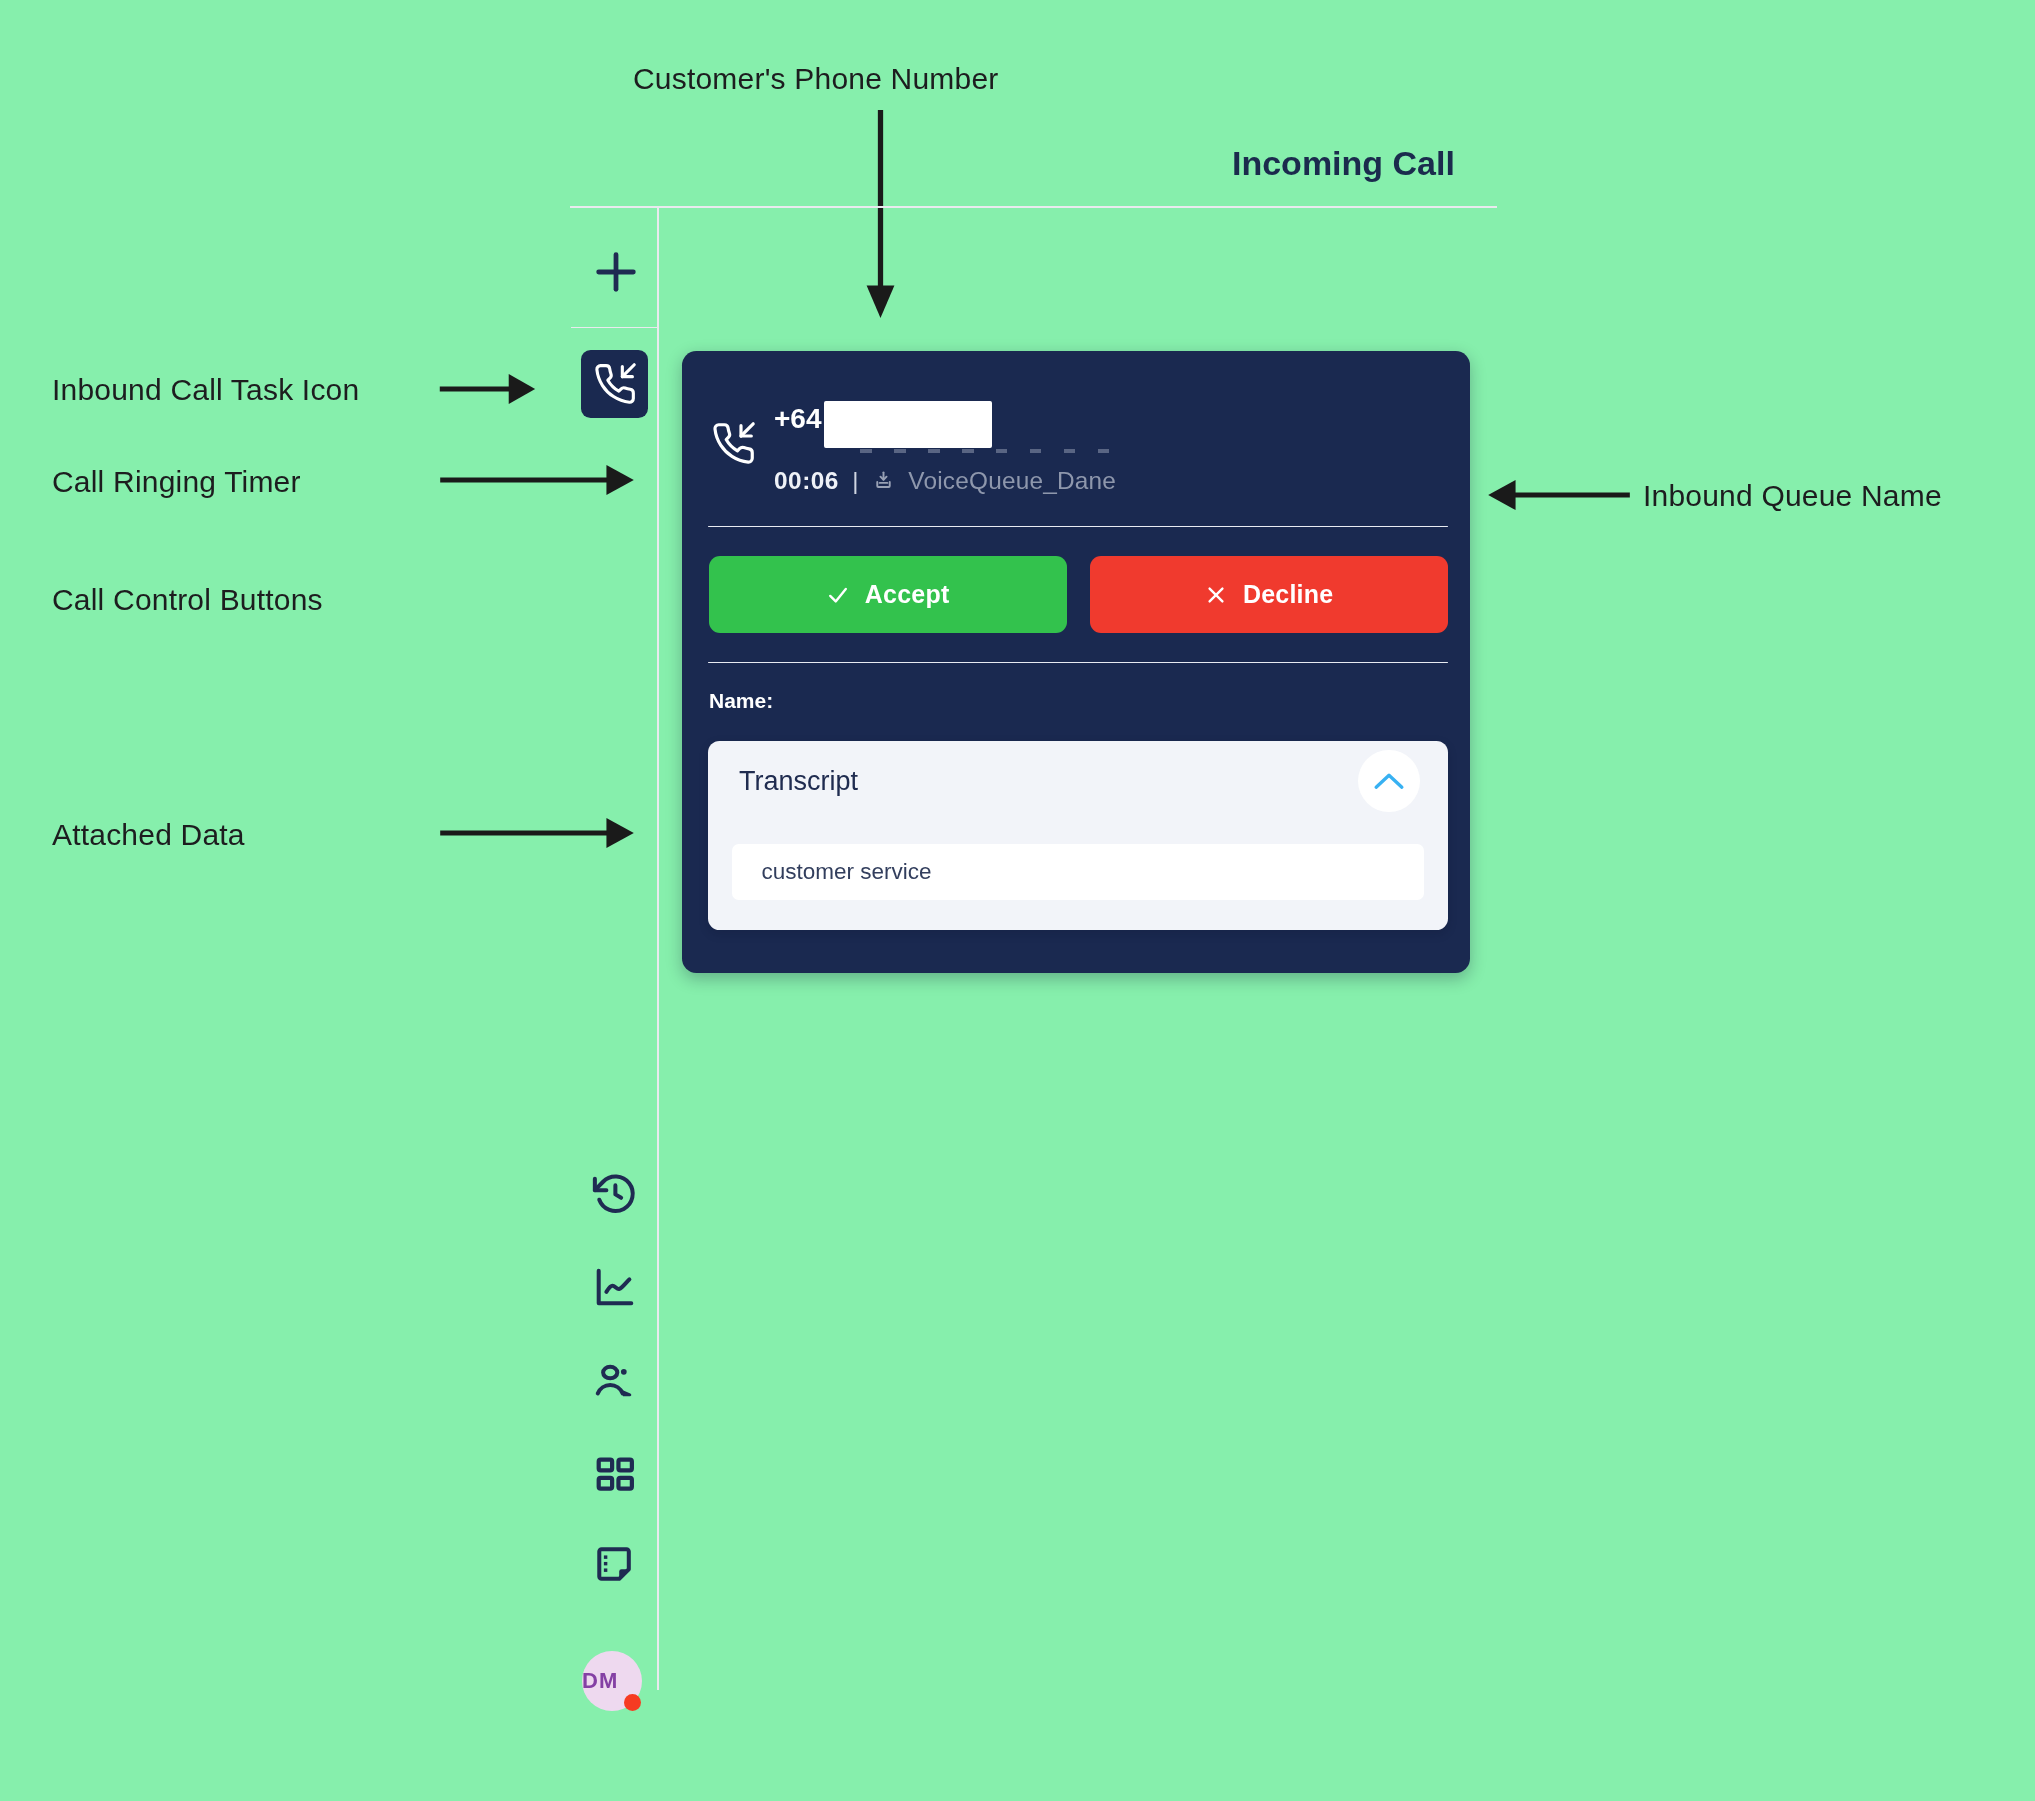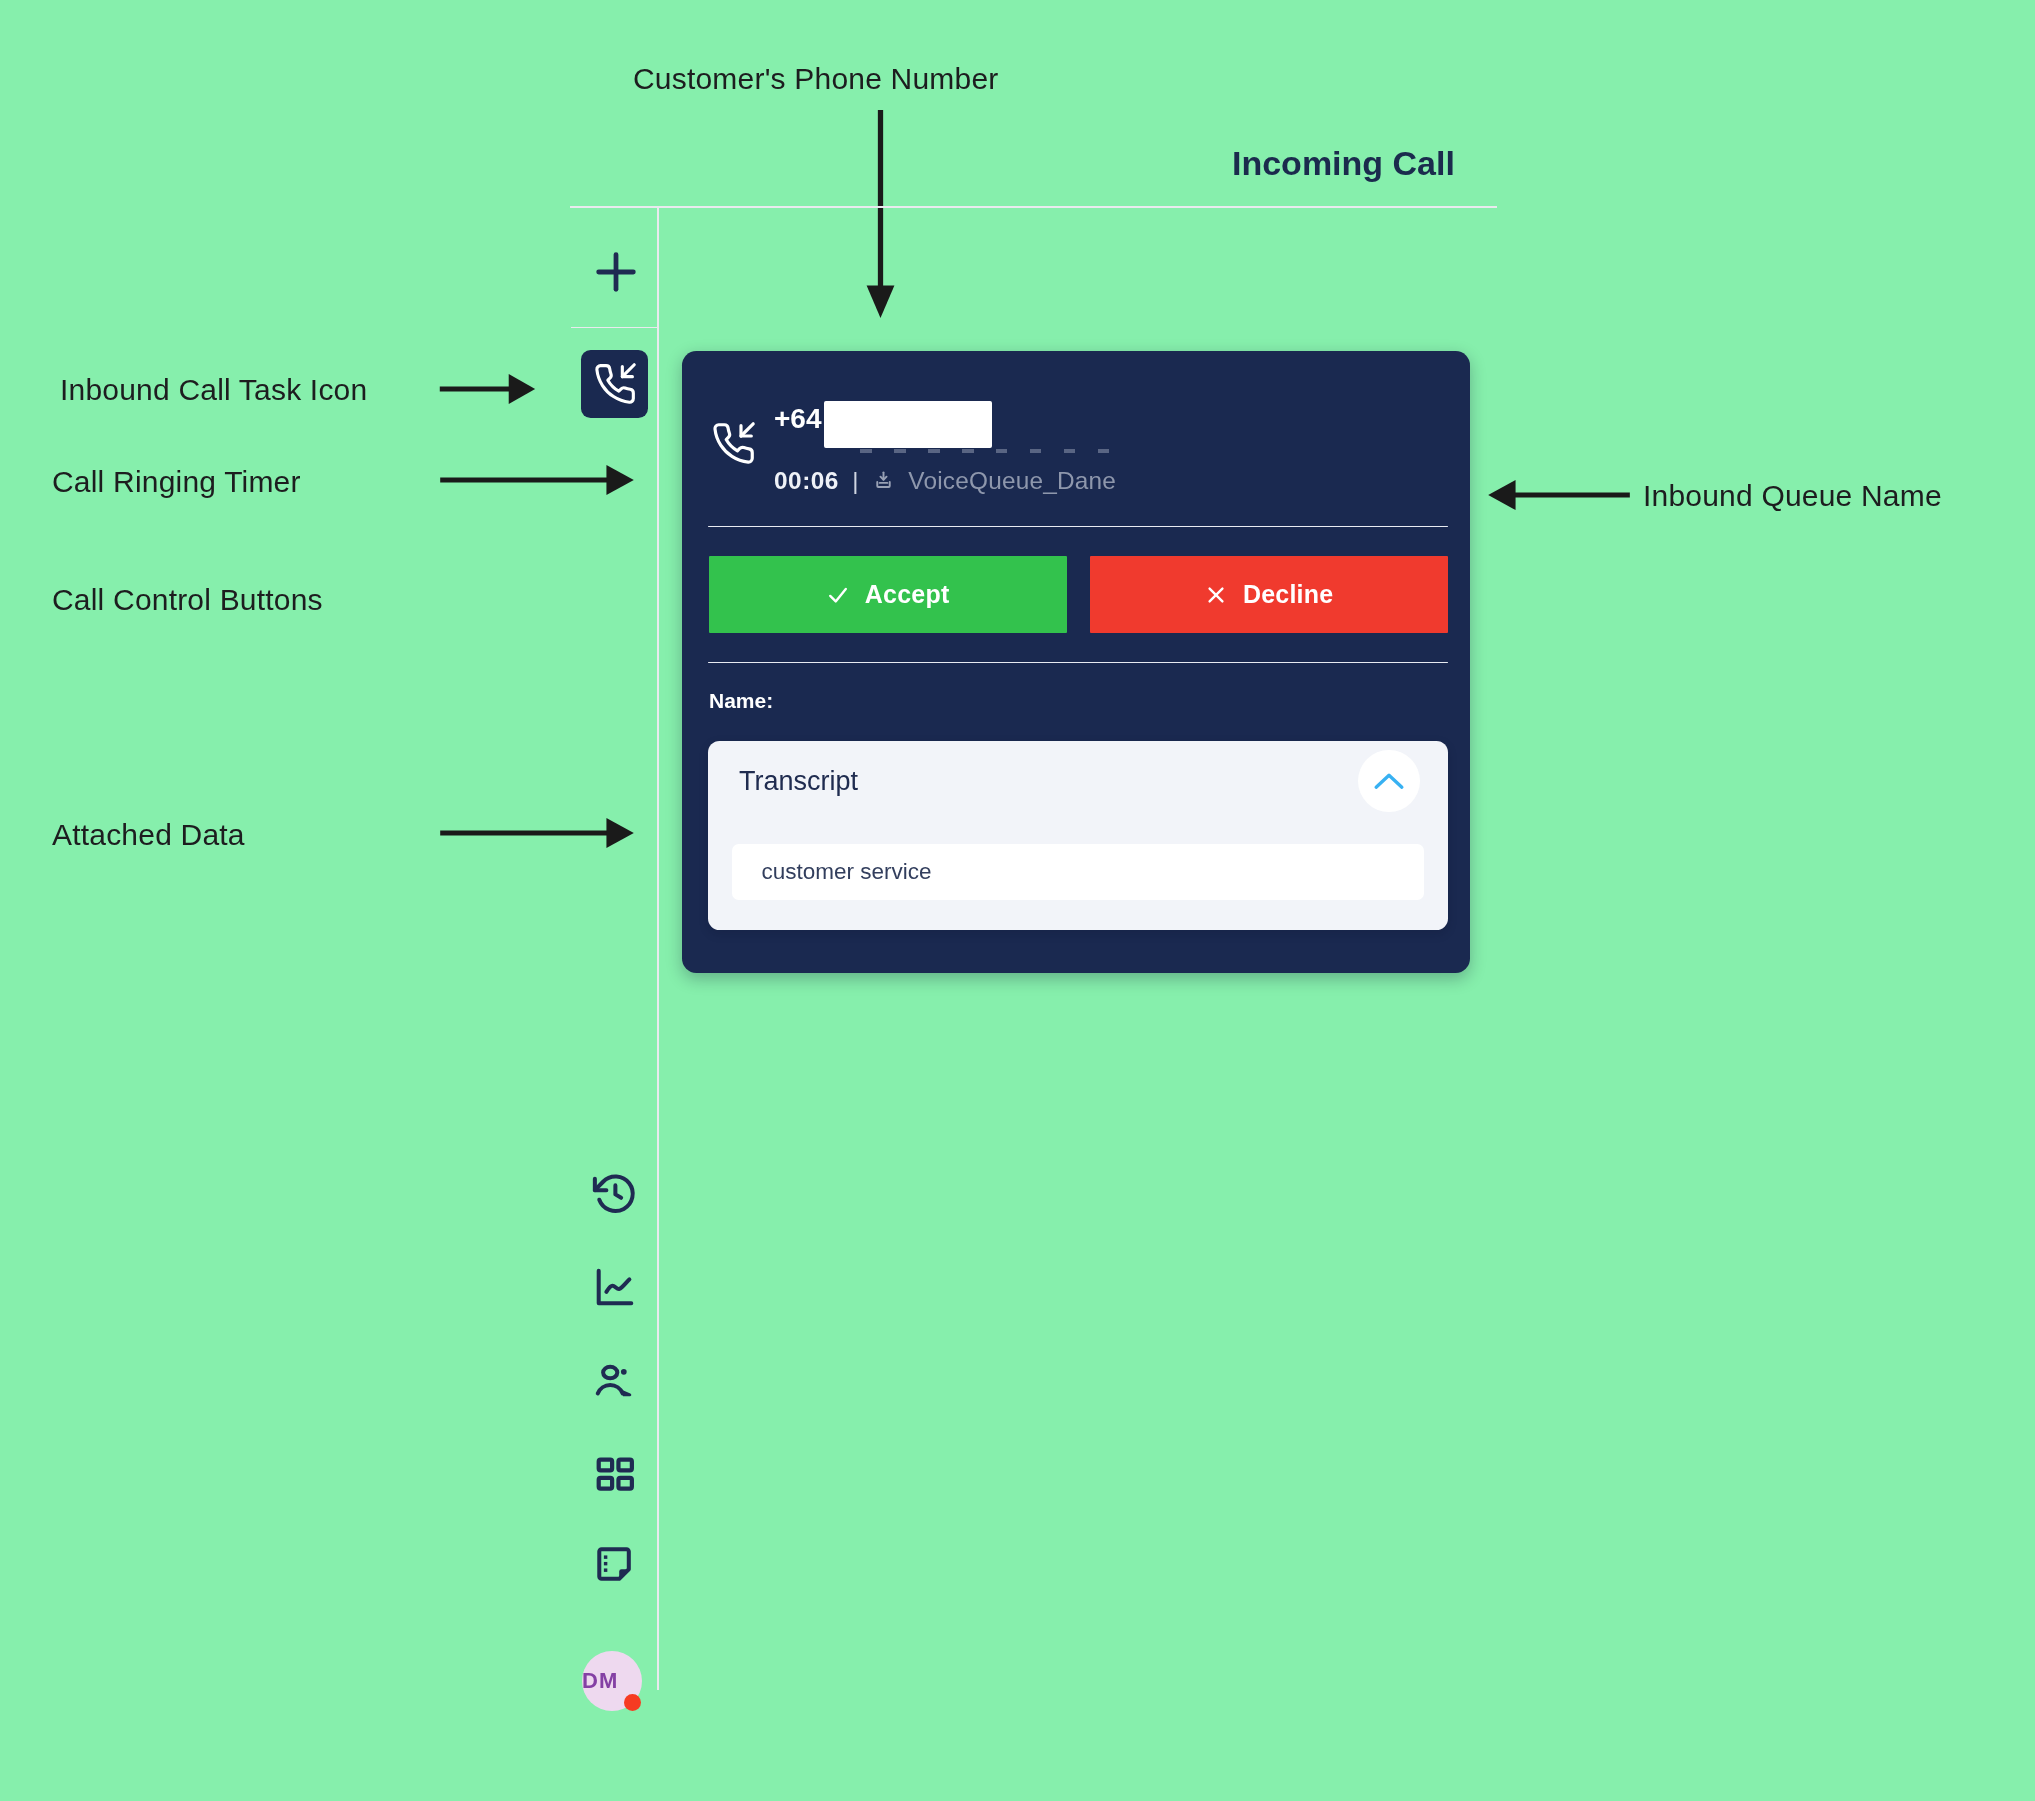--- a/index.html
+++ b/index.html
@@ -41,21 +41,21 @@
   .redaction{position:absolute;left:142px;top:50px;width:168px;height:47px;background:#ffffff;border-radius:1.9px;}
   .redact-dashes{position:absolute;left:178px;top:98px;width:268px;height:4.3px;opacity:.55;
      background:repeating-linear-gradient(90deg,#8d96ad 0 11.5px,transparent 11.5px 34px);}
   .timer-row{position:absolute;left:92px;top:114px;height:31px;display:flex;align-items:center;gap:13.4px;}
   .timer{font-size:24.4px;font-weight:600;color:#eef1f7;letter-spacing:0.5px;}
   .sep{font-size:24px;color:#cfd5e2;font-weight:300;}
   .dl-icon{width:23px;height:23px;color:#98a1b5;}
   .dl-icon svg{width:100%;height:100%;display:block;}
   .queue-name{font-size:24.4px;font-weight:500;color:#8e97ac;letter-spacing:0.2px;}
   .card-divider{position:absolute;left:26px;width:740px;height:1.4px;background:#e8ebf2;border-radius:1px;}
-  .btn{position:absolute;top:205px;width:358px;height:77px;border:none;border-radius:1px;cursor:pointer;
+  .btn{position:absolute;top:205px;width:358px;height:77px;border:none;border-radius:11px;cursor:pointer;
        display:flex;align-items:center;justify-content:center;gap:16.3px;color:#ffffff;
        font-family:"Liberation Sans",sans-serif;font-size:25px;font-weight:700;letter-spacing:0.2px;}
   .btn svg{width:22px;height:22px;}
   .btn-accept{left:27px;background:#33c24d;}
   .btn-decline{left:408px;background:#f03a2e;}
   .name-label{position:absolute;left:27px;top:338px;font-size:21px;font-weight:700;color:#ffffff;}
   .transcript-panel{position:absolute;left:26px;top:390px;width:740px;height:189px;background:#f2f4f9;
                     border-radius:11.5px;box-shadow:0 3.8px 9.6px rgba(10,16,40,.18);}
   .transcript-title{position:absolute;left:31px;top:25px;font-size:27px;font-weight:400;color:#202c50;}
   .chevron-wrap{position:absolute;left:650px;top:8.6px;width:62px;height:62px;border-radius:50%;
@@ -64,21 +64,21 @@
   .transcript-value-box{position:absolute;left:23.5px;top:103px;width:692px;height:56px;background:#ffffff;
                         border-radius:6.7px;display:flex;align-items:center;}
   .transcript-value{margin-left:30px;font-size:22.5px;font-weight:400;color:#323e5d;}
 </style>
 </head>
 <body>
 
 <div class="canvas">
 
   <div class="ann-label" style="left:633px;top:62px;">Customer's Phone Number</div>
-  <div class="ann-label" style="left:60px;top:373px;">Inbound Call Task Icon</div>
+  <div class="ann-label" style="left:52px;top:373px;">Inbound Call Task Icon</div>
   <div class="ann-label" style="left:52px;top:465px;">Call Ringing Timer</div>
   <div class="ann-label" style="left:52px;top:583px;">Call Control Buttons</div>
   <div class="ann-label" style="left:52px;top:818px;">Attached Data</div>
   <div class="ann-label" style="left:1643px;top:479px;">Inbound Queue Name</div>
 
   <svg class="arrow-svg" style="left:865px;top:110px;" width="31" height="211" viewBox="0 0 64 440">
     <line x1="32" y1="0" x2="32" y2="372"></line>
       <polygon points="3,366 61,366 32,434"></polygon>
   </svg>
   <svg class="arrow-svg" style="left:439px;top:372px;" width="96" height="34" viewBox="0 0 200 72">

